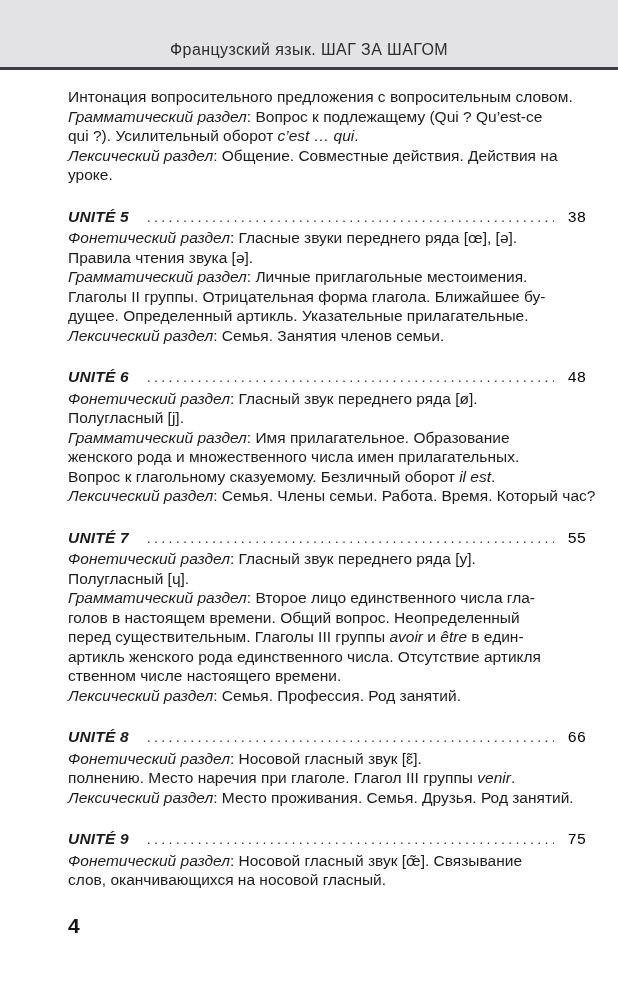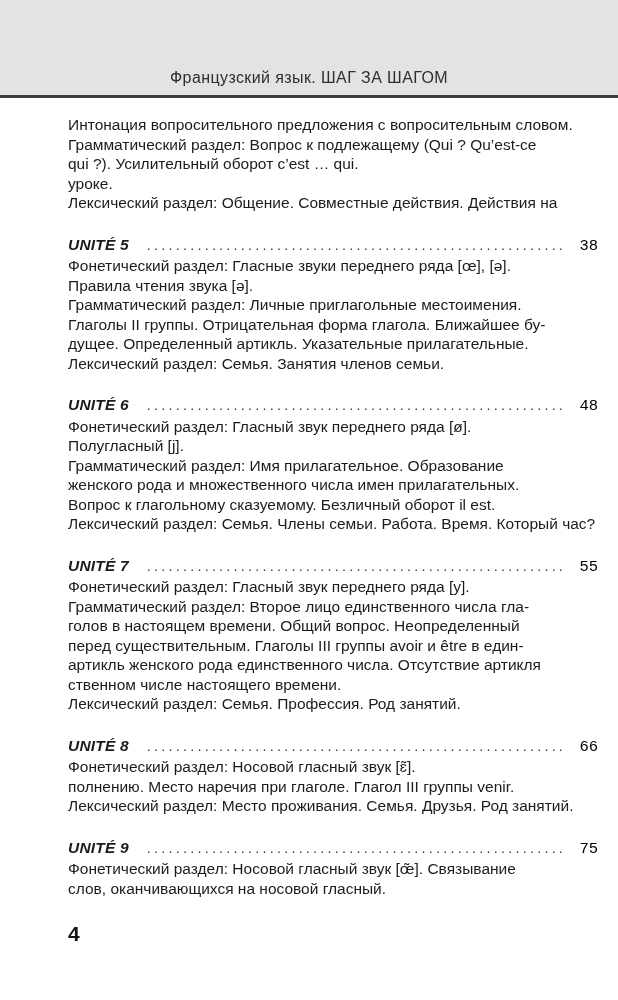--- a/index.html
+++ b/index.html
@@ -5,35 +5,35 @@
   html,body{margin:0;padding:0;}
   body{
     width:618px;height:1000px;overflow:hidden;
     background:#ffffff;
     font-family:"Liberation Sans","DejaVu Sans",sans-serif;
     color:#1c1c1c;
     -webkit-font-smoothing:antialiased;
   }
   .page{width:618px;height:1000px;position:relative;}
   .header{
-    height:98px;box-sizing:border-box;
+    height:70px;box-sizing:border-box;
     background:#e3e3e5;
     border-bottom:3px solid #3f3f41;
     display:flex;align-items:flex-end;justify-content:center;
     padding-bottom:8px;
   }
   .header-title{
     font-size:16px;color:#2e2e30;letter-spacing:0.4px;
   }
   main{
-    padding:17px 20px 0 68px;
+    padding:17px 32px 0 68px;
     font-size:15.5px;line-height:19.5px;
   }
   .line{white-space:nowrap;}
-  .it{}
+  .it{font-style:italic;}
   .unit{margin-top:22px;}
   .unit-head{display:flex;align-items:baseline;white-space:nowrap;gap:8px;}
   .unit-title{font-weight:700;font-style:italic;letter-spacing:0.2px;padding-right:2px;}
   .leader{
     flex:1;overflow:hidden;white-space:nowrap;
     margin:0 5px 0 8px;color:#3a3a3a;
   }
   .leader::after{
     content:"..................................................................................................................................................";
     letter-spacing:3.2px;font-size:14.5px;font-style:normal;font-weight:400;
@@ -50,22 +50,22 @@
 <div class="page">
   <header class="header">
     <div class="header-title">Французский язык. ШАГ ЗА ШАГОМ</div>
   </header>
 
   <main>
     <div class="para">
         <div class="line"><span>Интонация вопросительного предложения с вопросительным словом.</span></div>
         <div class="line"><span class="it">Грамматический раздел</span><span>: Вопрос к подлежащему (Qui ? Qu’est-ce</span></div>
         <div class="line"><span>qui ?). Усилительный оборот </span><span class="it">c’est … qui</span><span>.</span></div>
+        <div class="line"><span class="it">Лексический раздел</span><span>: Общение. Совместные действия. Действия на</span></div>
         <div class="line"><span>уроке.</span></div>
-        <div class="line"><span class="it">Лексический раздел</span><span>: Общение. Совместные действия. Действия на</span></div>
       </div>
     <div>
         <section class="unit">
           <div class="unit-head">
             <span class="unit-title">UNITÉ 5</span>
             <span class="leader"></span>
             <span class="unit-page">38</span>
           </div>
           <div class="line"><span class="it">Фонетический раздел</span><span>: Гласные звуки переднего ряда [œ], [ə].</span></div>
           <div class="line"><span>Правила чтения звука [ə].</span></div>
@@ -87,20 +87,21 @@
           <div class="line"><span>Вопрос к глагольному сказуемому. Безличный оборот </span><span class="it">il est</span><span>.</span></div>
           <div class="line"><span class="it">Лексический раздел</span><span>: Семья. Члены семьи. Работа. Время. Который час?</span></div>
         </section>
         <section class="unit">
           <div class="unit-head">
             <span class="unit-title">UNITÉ 7</span>
             <span class="leader"></span>
             <span class="unit-page">55</span>
           </div>
           <div class="line"><span class="it">Фонетический раздел</span><span>: Гласный звук переднего ряда [y].</span></div>
+          <div class="line"><span>Полугласный [ɥ].</span></div>
           <div class="line"><span class="it">Грамматический раздел</span><span>: Второе лицо единственного числа гла-</span></div>
           <div class="line"><span>голов в настоящем времени. Общий вопрос. Неопределенный</span></div>
           <div class="line"><span>перед существительным. Глаголы III группы </span><span class="it">avoir</span><span> и </span><span class="it">être</span><span> в един-</span></div>
           <div class="line"><span>артикль женского рода единственного числа. Отсутствие артикля</span></div>
           <div class="line"><span>ственном числе настоящего времени.</span></div>
           <div class="line"><span class="it">Лексический раздел</span><span>: Семья. Профессия. Род занятий.</span></div>
         </section>
         <section class="unit">
           <div class="unit-head">
             <span class="unit-title">UNITÉ 8</span>

